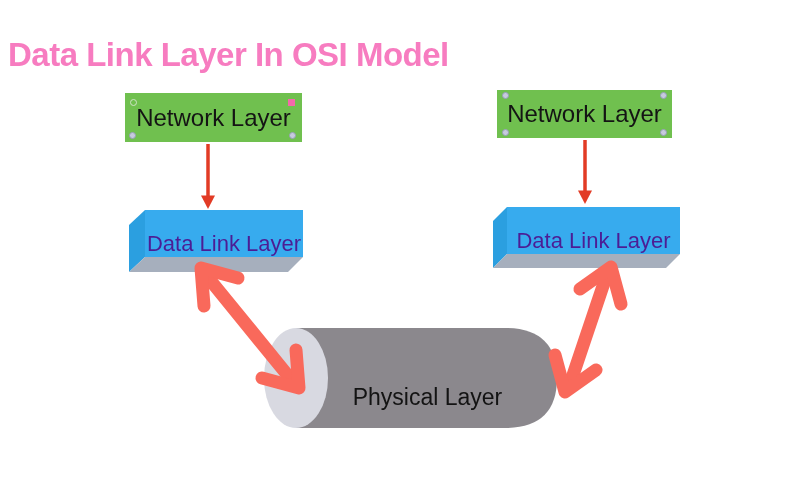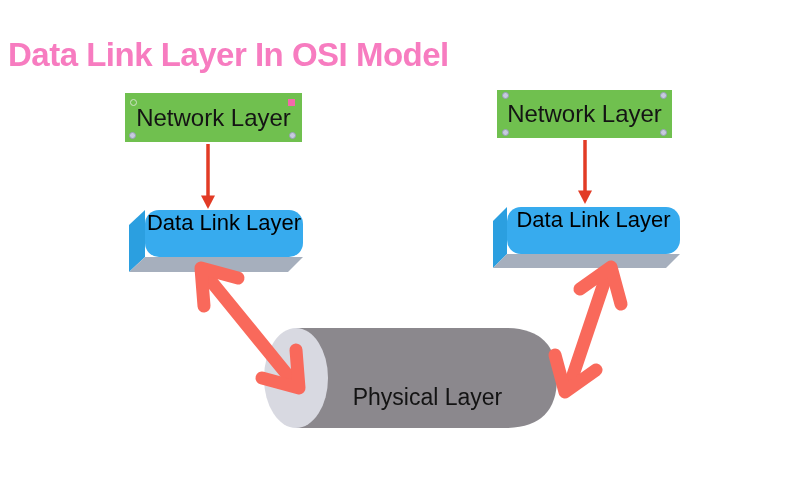--- a/index.html
+++ b/index.html
@@ -17,22 +17,22 @@
     position:absolute;background:#70c04f;display:flex;align-items:center;justify-content:center;
     color:#141414;font-size:24px;
   }
   .green-box.left{left:125px;top:93px;width:177px;height:49px;}
   .green-box.right{left:497px;top:90px;width:175px;height:48px;}
   .handle{position:absolute;width:7px;height:7px;}
   .handle.circle{border-radius:50%;background:#c6cbdd;border:1px solid #979db8;box-sizing:border-box;}
   .handle.circle-faint{border-radius:50%;background:transparent;border:1px solid #cfe3c6;box-sizing:border-box;}
   .handle.square-pink{background:#f468aa;}
   .blue-face{
-    position:absolute;background:#37abee;display:flex;align-items:flex-start;justify-content:center;
-    color:#000000;font-size:22px;border-radius:14px;
+    position:absolute;background:#37abee;display:flex;align-items:flex-end;justify-content:center;
+    color:#4c1d95;font-size:22px;
   }
   .blue-face.left{left:145px;top:210px;width:158px;height:47px;}
   .blue-face.right{left:507px;top:207px;width:173px;height:47px;}
   #physical-label{
     position:absolute;left:320px;top:364px;width:215px;text-align:center;
     font-size:23px;color:#131313;margin-top:20px;
   }
 </style>
 </head>
 <body>

